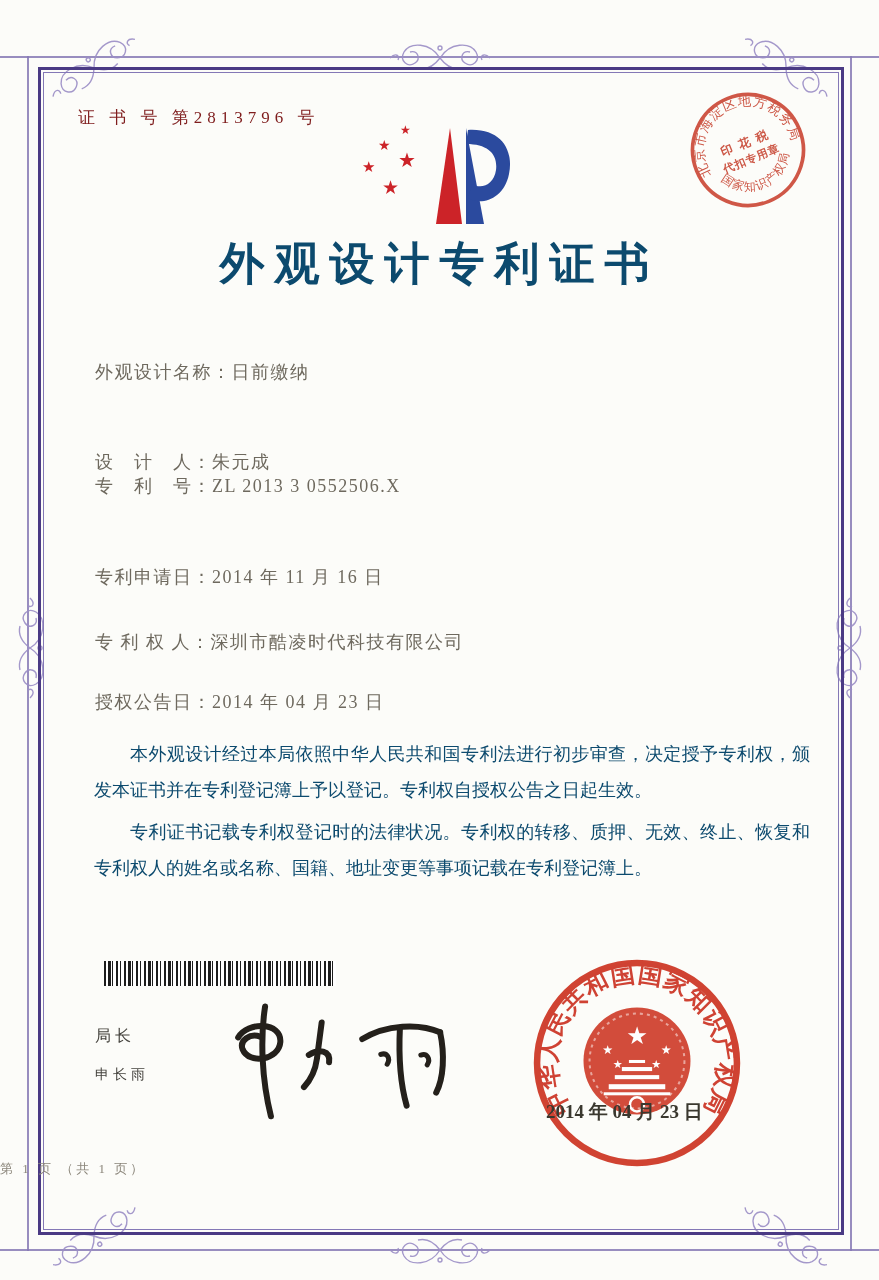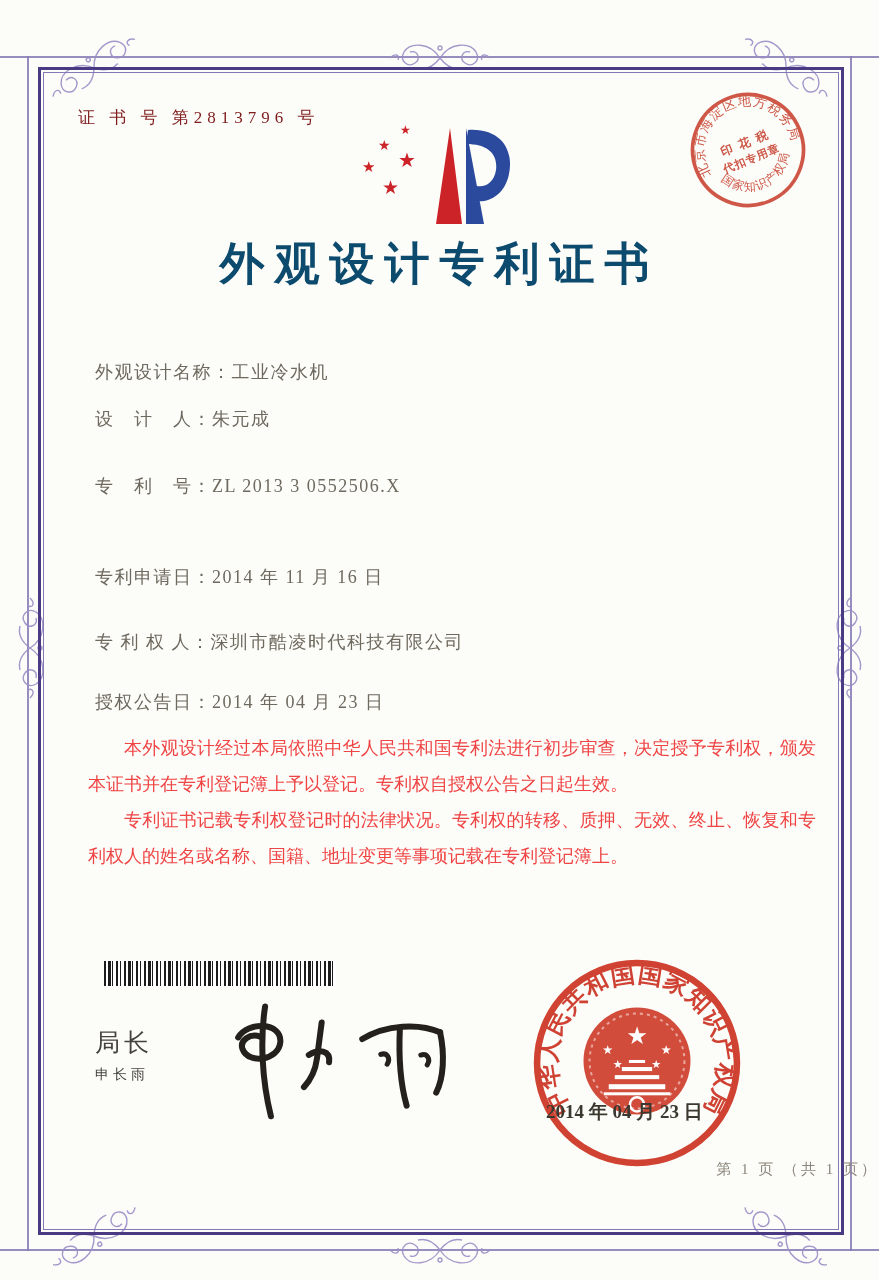--- a/index.html
+++ b/index.html
@@ -14,34 +14,34 @@
   .fl{position:absolute;width:120px;height:36px;overflow:visible;opacity:.9;}
   
   .frame-outer{position:absolute;left:38px;top:67px;width:800px;height:1162px;border:3px solid #4a3a84;}
   .frame-inner{position:absolute;inset:2px;border:1px solid #8478b6;}
   
   .cert-no{position:absolute;left:78px;top:106px;font-size:17px;letter-spacing:5px;color:#7f1d1d;}
   .page-title{position:absolute;left:0;right:0;top:234px;text-align:center;
     font-size:45px;font-weight:bold;letter-spacing:10px;color:#0c4a6e;}
   .field{position:absolute;left:95px;font-size:18px;letter-spacing:1.5px;color:#6e695e;white-space:nowrap;}
   .paragraphs{position:absolute;left:88px;top:730px;width:728px;}
-  .paragraphs p{margin:0;text-indent:2em;font-size:18px;line-height:36px;text-align:justify;color:#ef4444;}
+  .paragraphs p{margin:6px;text-indent:2em;font-size:18px;line-height:36px;text-align:justify;color:#0c4a6e;}
   .barcode{position:absolute;left:104px;top:961px;width:232px;height:25px;
     background:repeating-linear-gradient(90deg,
       #1c1c1c 0 2px,#fff 2px 4px,#1c1c1c 4px 7px,#fff 7px 8px,
       #1c1c1c 8px 9px,#fff 9px 12px,#1c1c1c 12px 14px,#fff 14px 16px,
       #1c1c1c 16px 17px,#fff 17px 20px);}
-  .director-title{position:absolute;left:95px;top:1026px;font-size:25px;letter-spacing:4px;color:#45433e;}
+  .director-title{position:absolute;left:95px;top:1026px;font-size:16px;letter-spacing:4px;color:#45433e;}
   .director-name{position:absolute;left:95px;top:1066px;font-size:14px;letter-spacing:4px;color:#45433e;}
   .signature{position:absolute;left:205px;top:996px;width:262px;height:128px;transform:rotate(-2deg);}
   .tax-stamp{position:absolute;left:688px;top:90px;width:120px;height:120px;transform:rotate(-22deg);opacity:.92;}
   .office-seal{position:absolute;left:531px;top:957px;width:212px;height:212px;opacity:.95;}
   .seal-date{position:absolute;left:546px;top:1099px;font-size:19px;font-weight:bold;color:#3a382f;white-space:nowrap;}
-  .footer-page{position:absolute;left:0;right:0;top:1160px;text-align:right;
-    font-size:15px;letter-spacing:3px;color:#8b867b;}
+  .footer-page{position:absolute;left:0;right:0;top:1160px;text-align:left;
+    font-size:13px;letter-spacing:3px;color:#8b867b;}
   .logo{position:absolute;left:358px;top:122px;width:160px;height:118px;}
   .logo .star{position:absolute;color:#cc2328;line-height:1;font-family:"DejaVu Sans",sans-serif;}
 </style>
 </head>
 <body>
 
 <svg width="0" height="0" style="position:absolute" aria-hidden="true">
   <defs>
     <g id="flourish" fill="none" stroke="#9b8ec6" stroke-width="1.4">
       <path d="M60,18 C50,2 30,2 24,12 C19,21 28,28 35,23 C41,19 38,10 30,12"></path>
@@ -114,23 +114,23 @@
   <svg style="position:absolute;left:48px;top:0" width="110" height="115" viewBox="0 0 110 115">
     <polygon points="44,6 56,102 30,102" fill="#cc2328"></polygon>
     <polygon points="60,6 78,102 60,102" fill="#2b4a9e"></polygon>
     <path d="M62,8 C95,6 108,28 103,52 C98,78 74,84 62,76 L66,62 C76,68 88,62 90,48 C92,32 82,22 60,22 Z" fill="#2b4a9e"></path>
   </svg>
 </div>
 
 <div class="page-title">外观设计专利证书</div>
 
 <div class="field" style="top:360px">
-  <span>外观设计名称：</span><span>工业冷水机</span>
+  <span>外观设计名称：</span><span>日前缴纳</span>
 </div>
-<div class="field" style="top:407px">
+<div class="field" style="top:450px">
   <span>设　计　人：</span><span>朱元成</span>
 </div>
 <div class="field" style="top:474px">
   <span>专　利　号：</span><span>ZL 2013 3 0552506.X</span>
 </div>
 <div class="field" style="top:565px">
   <span>专利申请日：</span><span>2014 年 11 月 16 日</span>
 </div>
 <div class="field" style="top:630px">
   <span>专 利 权 人：</span><span>深圳市酷凌时代科技有限公司</span>

